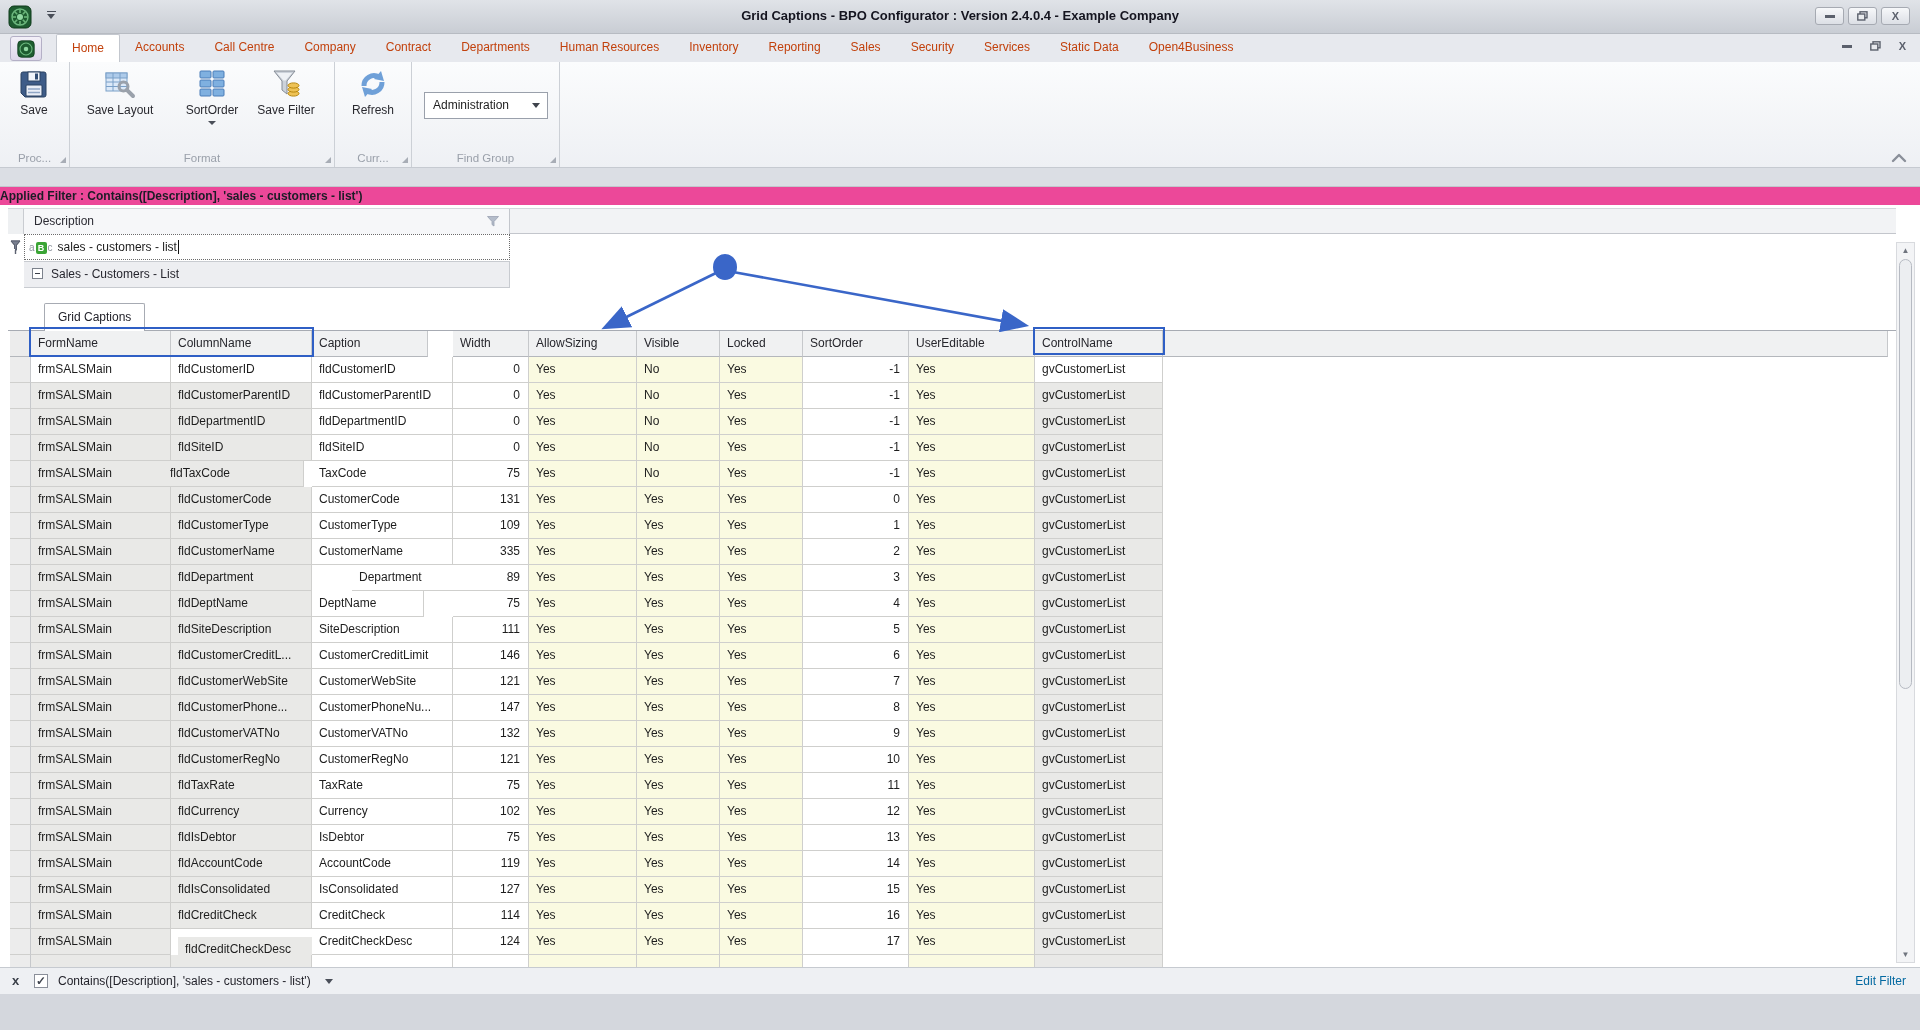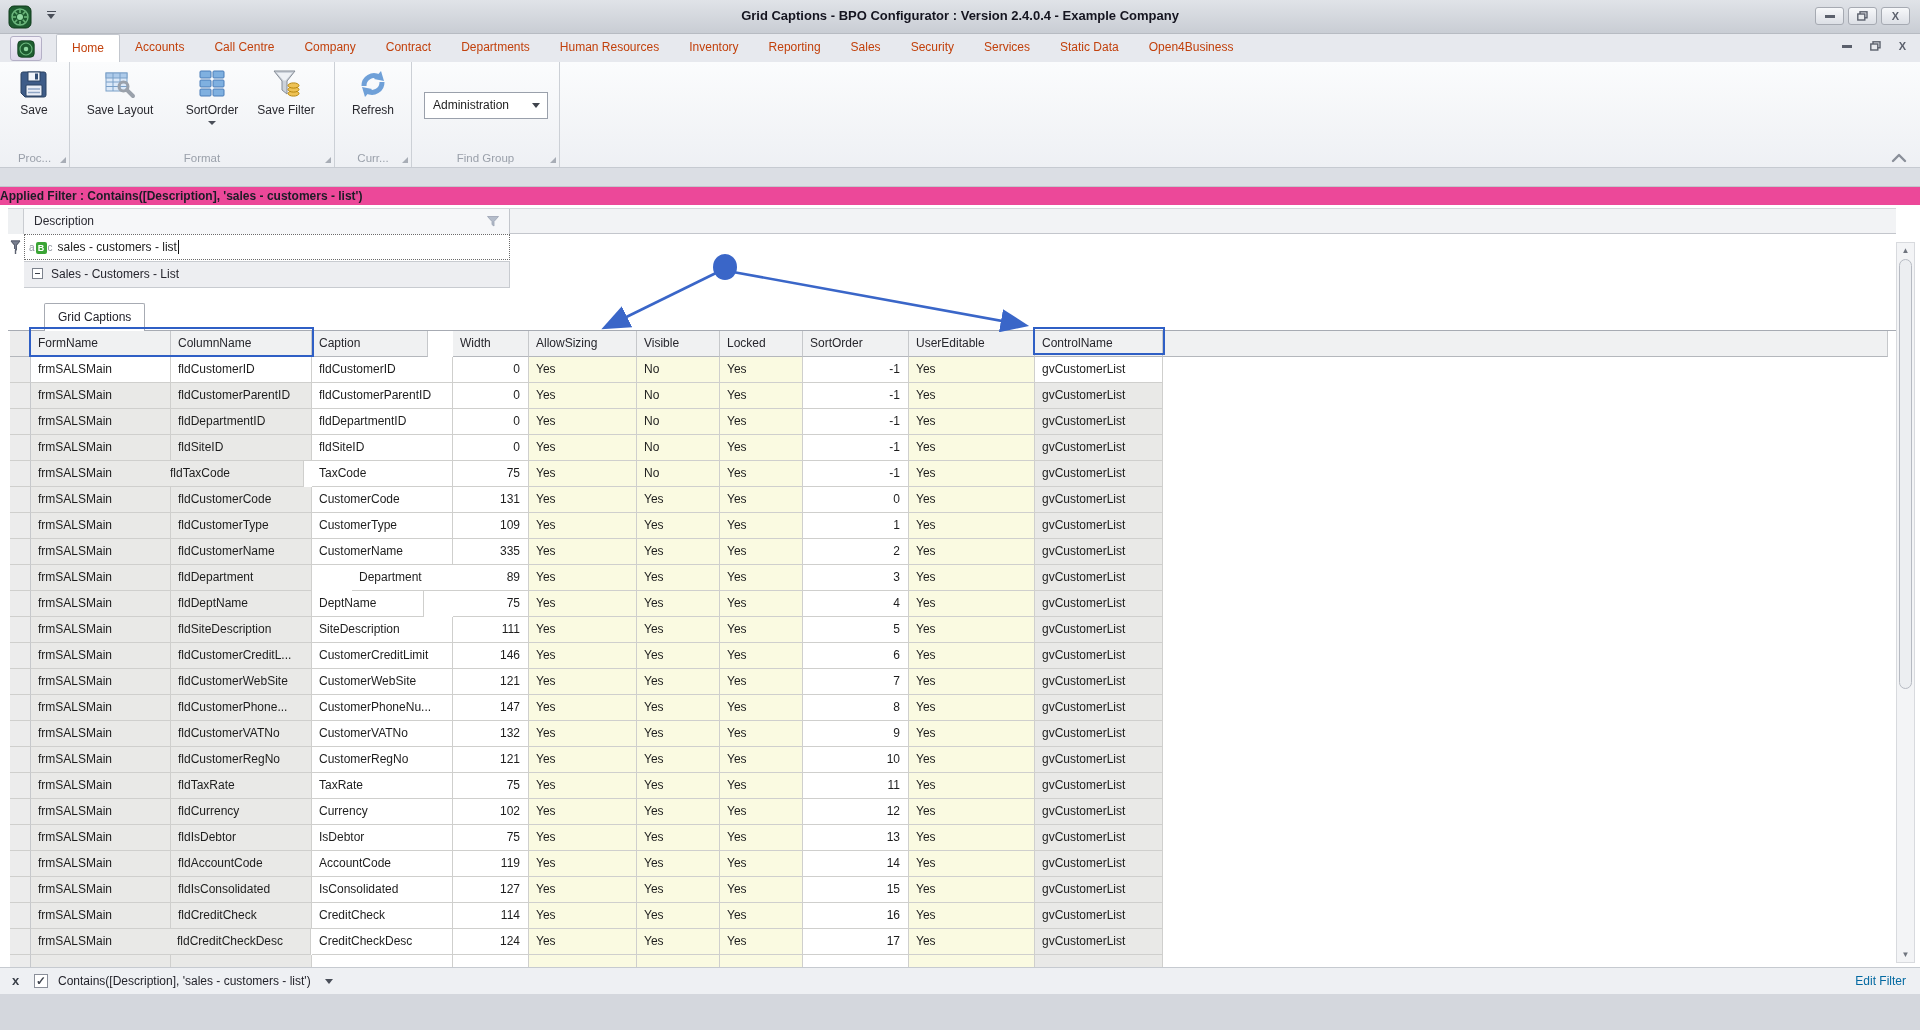--- a/index.html
+++ b/index.html
@@ -628,21 +628,21 @@
           <div class="gc yellow" style="left: 529px; width: 108px;">Yes</div>
           <div class="gc yellow" style="left: 637px; width: 83px;">Yes</div>
           <div class="gc yellow" style="left: 720px; width: 83px;">Yes</div>
           <div class="gc white num" style="left: 803px; width: 106px;">16</div>
           <div class="gc yellow" style="left: 909px; width: 126px;">Yes</div>
           <div class="gc gray" style="left: 1035px; width: 128px;">gvCustomerList</div>
         </div>
         <div class="g-row">
           <div class="gc indcell" style="left: 10px; width: 21px;"></div>
           <div class="gc gray" style="left: 31px; width: 140px;">frmSALSMain</div>
-          <div class="gc gray" style="left: 170px; width: 141px;">fldCreditCheckDesc</div>
+          <div class="gc gray" style="left: 178px; width: 141px; margin-top: 8px;">fldCreditCheckDesc</div>
           <div class="gc white" style="left: 312px; width: 141px;">CreditCheckDesc</div>
           <div class="gc white num" style="left: 453px; width: 76px;">124</div>
           <div class="gc yellow" style="left: 529px; width: 108px;">Yes</div>
           <div class="gc yellow" style="left: 637px; width: 83px;">Yes</div>
           <div class="gc yellow" style="left: 720px; width: 83px;">Yes</div>
           <div class="gc white num" style="left: 803px; width: 106px;">17</div>
           <div class="gc yellow" style="left: 909px; width: 126px;">Yes</div>
           <div class="gc gray" style="left: 1035px; width: 128px;">gvCustomerList</div>
         </div>
         <div class="g-row">

